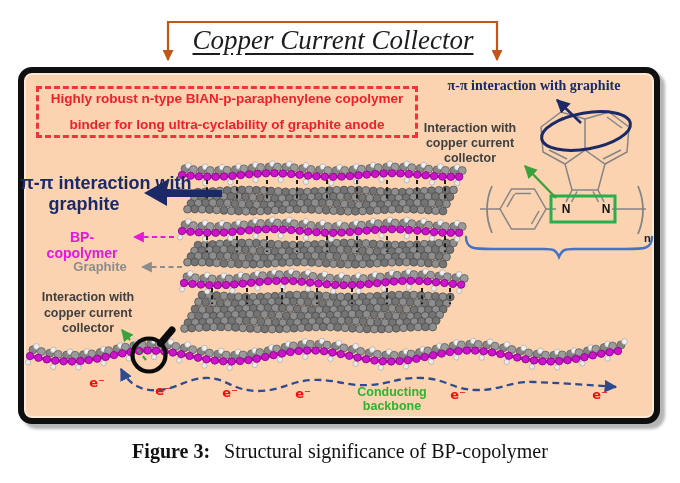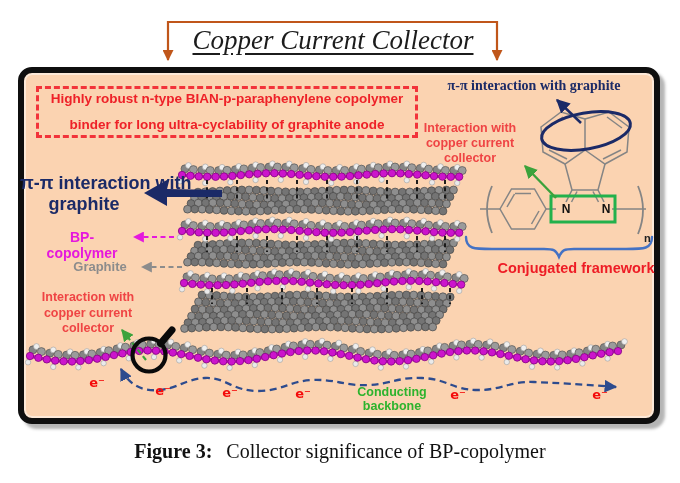--- a/index.html
+++ b/index.html
@@ -15,21 +15,21 @@
          box-shadow:5px 5px 3px rgba(90,90,90,.45), inset 0 0 0 2px rgba(255,255,255,.5);}
   
   .claim{position:absolute;left:36px;top:86px;width:382px;height:52px;box-sizing:border-box;
          border:3px dashed #F2333A;display:flex;flex-direction:column;justify-content:space-between;
          align-items:center;gap:1px;}
   .claim div{font-size:13.5px;font-weight:600;color:#EE2128;white-space:nowrap;line-height:1.45;}
   
   .lbl{position:absolute;text-align:center;font-weight:bold;}
   .lbl div{white-space:nowrap;}
   .navy{color:#1B2A67;}
-  .green{color:#ef4444;}
+  .green{color:#404040;}
   .t-pi-right{left:414px;top:78px;width:240px;font-size:14px;font-family:Liberation Serif, serif;}
   .t-int-right{left:420px;top:121px;width:100px;font-size:12.5px;line-height:1.2;}
   .t-conj{left:492px;top:260px;width:168px;font-size:14.5px;color:#EE1C25;}
   .t-pi-left{left:20px;top:173px;width:128px;font-size:18px;line-height:1.15;}
   .t-bp{left:36px;top:229px;width:92px;font-size:14px;color:#E518DD;}
   .t-graphite{left:58px;top:259px;width:84px;font-size:13px;color:#8C8C8C;}
   .t-int-left{left:32px;top:290px;width:112px;font-size:12.5px;line-height:1.25;}
   .t-conducting{left:332px;top:385px;width:120px;font-size:12.5px;color:#2DB32D;}
   .t-e{position:absolute;width:20px;text-align:center;font-weight:bold;font-size:13px;color:#F40B0B;
        font-family:"DejaVu Sans",sans-serif;}
@@ -1160,21 +1160,20 @@
   </div>
 
   <div class="lbl navy t-pi-right">π-π interaction with graphite</div>
 
   <div class="lbl green t-int-right">
     <div>Interaction with</div>
     <div>copper current</div>
     <div>collector</div>
   </div>
 
-  <div class="lbl t-conj">Conjugated framework</div>
 
   <div class="t-N" style="left:558px;top:202px;">N</div>
   <div class="t-N" style="left:598px;top:202px;">N</div>
   <div class="t-nsub">n</div>
 
   <div class="lbl navy t-pi-left">
     <div>π-π interaction with</div>
     <div>graphite</div>
   </div>
 
@@ -1190,15 +1189,15 @@
   <div class="lbl t-conducting">Conducting backbone</div>
 
   <span class="t-e" style="left:87px;top:375px;">e⁻</span>
   <span class="t-e" style="left:153px;top:383px;">e⁻</span>
   <span class="t-e" style="left:220px;top:385px;">e⁻</span>
   <span class="t-e" style="left:293px;top:386px;">e⁻</span>
   <span class="t-e" style="left:448px;top:387px;">e⁻</span>
   <span class="t-e" style="left:590px;top:387px;">e⁻</span>
 
   <div class="caption">
-    <b>Figure 3:</b><span>Collector significance of BP-copolymer</span>
+    <b>Figure 3:</b><span>Structural significance of BP-copolymer</span>
   </div>
 </div>
 
 </body></html>

